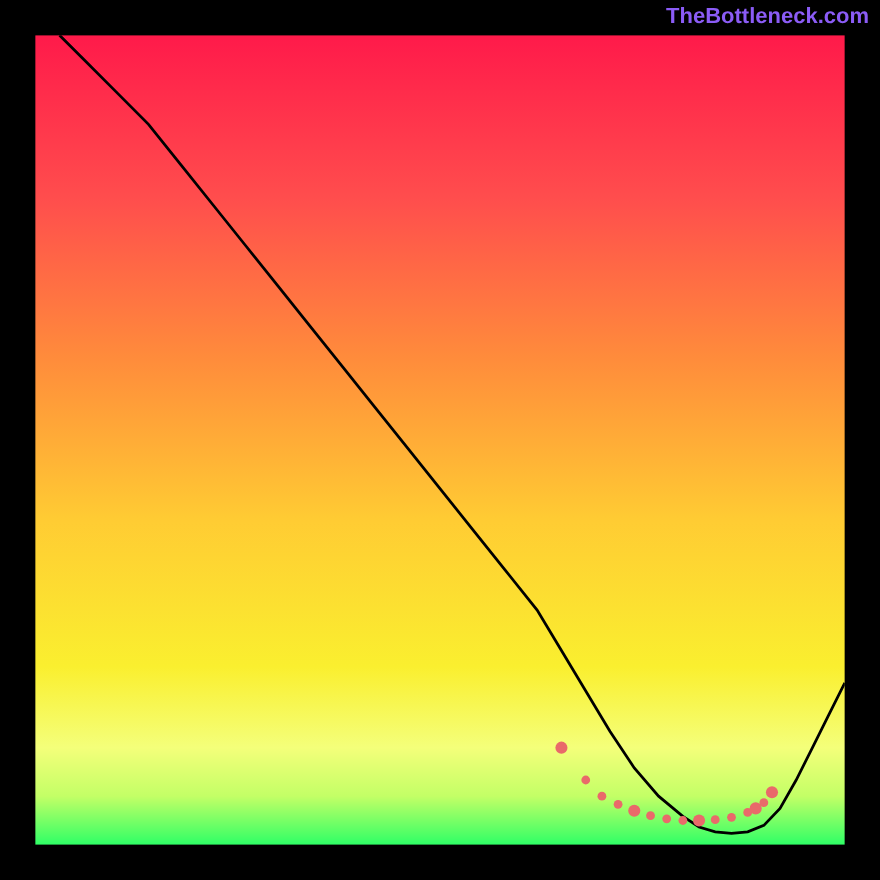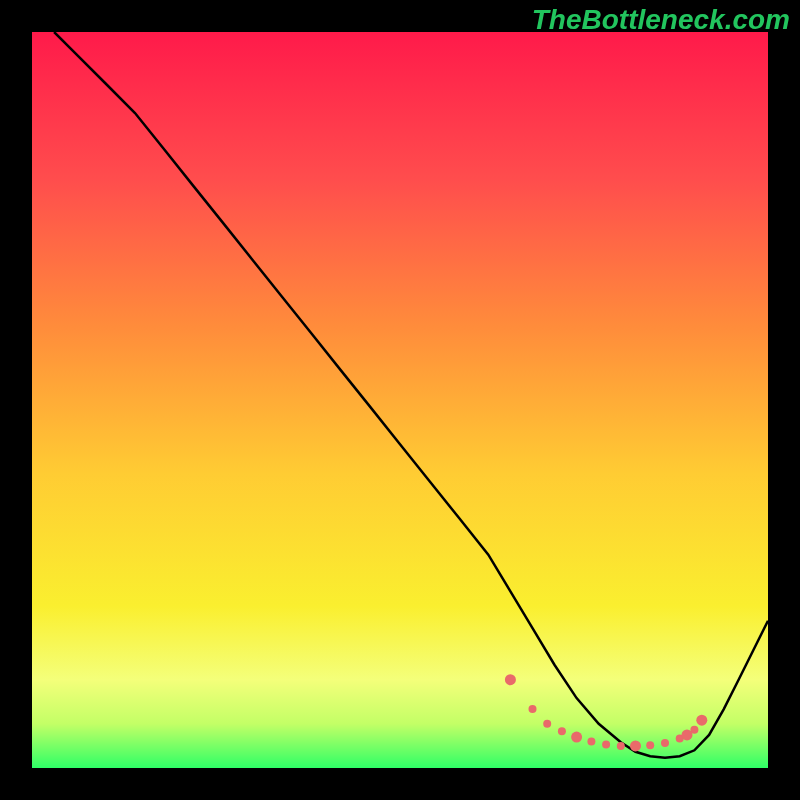--- a/index.html
+++ b/index.html
@@ -14,25 +14,24 @@
   .container {
     position: relative;
     width: 800px;
     height: 800px;
     background: #000;
   }
   .watermark {
     position: absolute;
     top: 4px;
     right: 10px;
-    color: #22c55e;
-    font-size: 28px;
+    color: #8b5cf6;
+    font-size: 20px;
     font-weight: bold;
     z-index: 10;
-    font-style: italic;
   }
   .plot-area {
     position: absolute;
     left: 32px;
     top: 32px;
     width: 736px;
     height: 736px;
   }
   svg {
     display: block;

